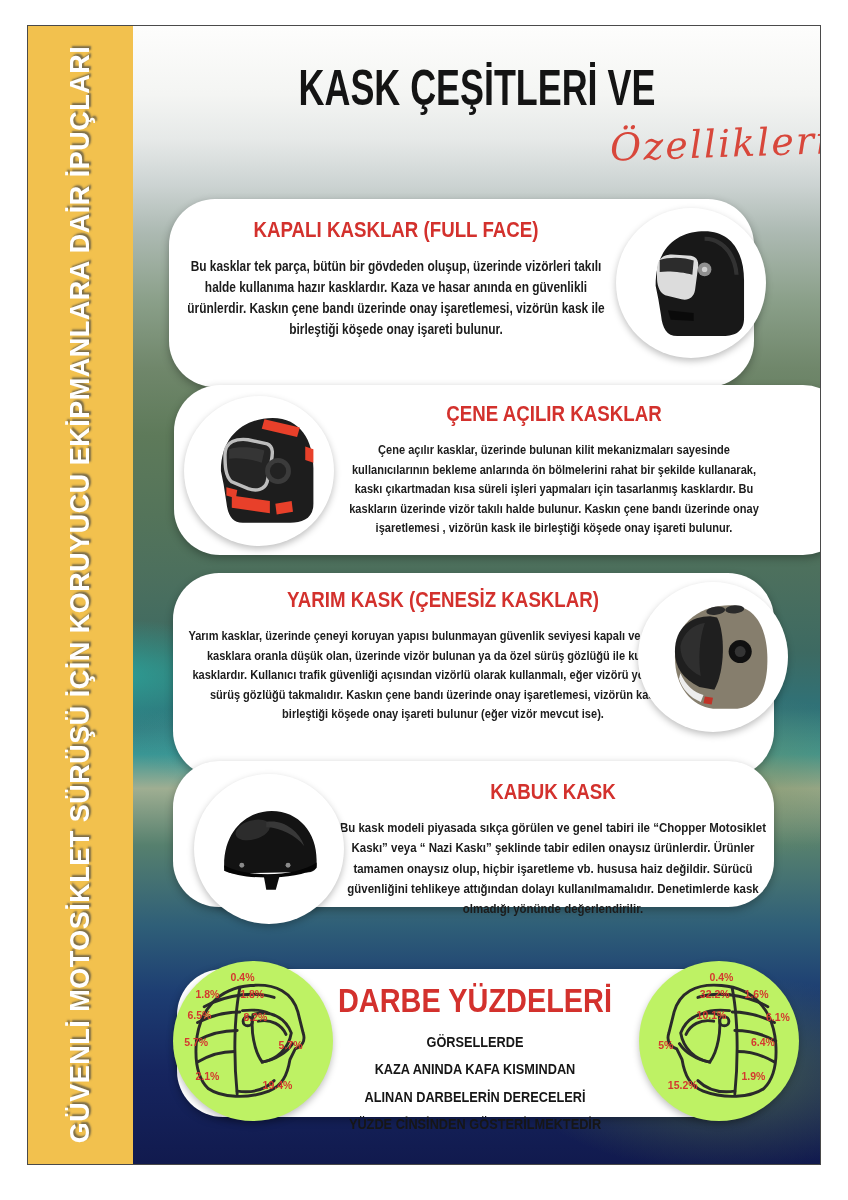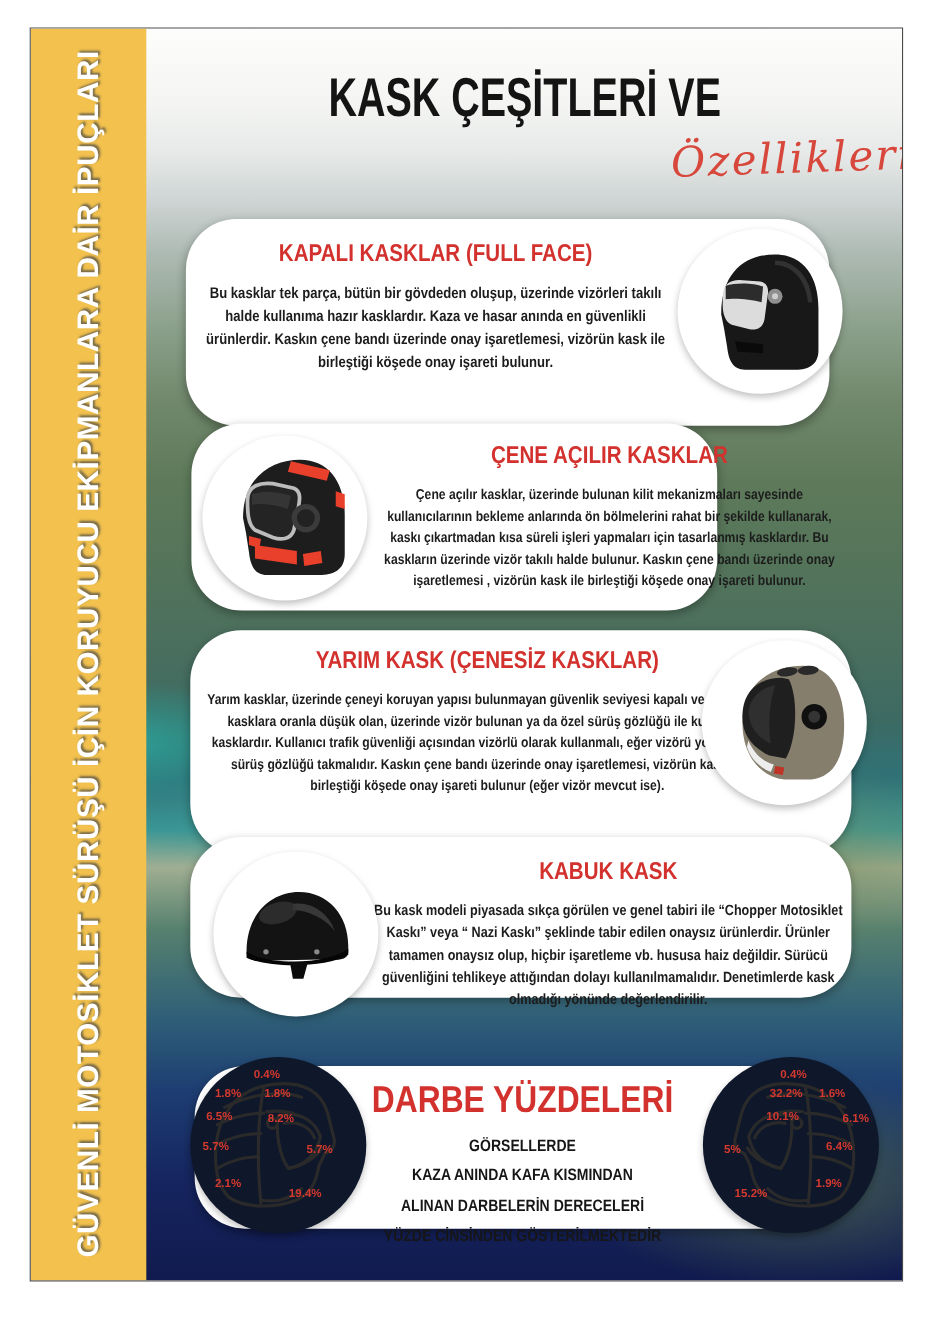--- a/index.html
+++ b/index.html
@@ -20,21 +20,21 @@
   .title-wrap{position:absolute;left:115px;top:33px;width:668px;text-align:center;}
   .title-main{margin:0;font-size:46px;font-weight:900;color:#141414;letter-spacing:0px;transform:scaleX(.78) scaleY(1.08);transform-origin:50% 0;}
   .title-script{position:absolute;left:467px;top:63px;font-size:38px;color:#d8473b;font-family:"DejaVu Serif",serif;font-style:italic;transform:rotate(-2deg);letter-spacing:2px;}
   .card{position:absolute;background:#fff;border-radius:46px;box-shadow:0 3px 9px rgba(0,0,0,.3);}
   .circle{position:absolute;width:150px;height:150px;border-radius:50%;background:#fff;box-shadow:0 3px 7px rgba(0,0,0,.25);display:flex;align-items:center;justify-content:center;overflow:hidden;}
   .card-text{position:absolute;transform:scaleX(.85);transform-origin:50% 0;text-align:center;}
   .sec-title{margin:0 0 13px 0;font-size:22px;font-weight:900;color:#d3312d;letter-spacing:0;}
   .sec-body{margin:0;font-weight:700;color:#1c1c1c;line-height:1.5;}
   .impact-title{margin:0 0 8px 0;font-size:34px;font-weight:900;color:#d3312d;}
   .impact-line{margin:0;font-size:15px;font-weight:800;color:#161616;line-height:1.82;}
-  .diagram-circle{position:absolute;width:160px;height:160px;border-radius:50%;background:#0f172a;box-shadow:0 3px 7px rgba(0,0,0,.25);}
+  .diagram-circle{position:absolute;width:160px;height:160px;border-radius:50%;background:#bef264;box-shadow:0 3px 7px rgba(0,0,0,.25);}
   .diagram-svg{position:absolute;left:14px;top:14px;width:132px;height:132px;}
   .impact-label{position:absolute;font-size:10.5px;font-weight:800;color:#d4392f;white-space:nowrap;}
   .helmet-svg{width:136px;height:136px;}
 </style>
 </head>
 <body>
 
 <div class="frame">
   <div class="photo"></div>
 
@@ -57,21 +57,21 @@
         <path d="M25,40 C25,32 30,29 36,29 L50,30 C55,31 56,35 55,40 L53,55 C52,61 48,63 43,62 L31,59 C26,57 25,50 25,46 Z" fill="#dcdcdc"></path>
         <path d="M27,33 C34,30.5 46,31 52,33.5 L51,44 C44,42 33,41 27,42 Z" fill="#2c2c2c"></path>
         <circle cx="60" cy="40" r="5" fill="#8f8f8f"></circle>
         <circle cx="60" cy="40" r="2" fill="#cfcfcf"></circle>
         <path d="M33,70 L52,72 L52,78 L35,77 Z" fill="#000" opacity=".55"></path>
         <path d="M60,16 C74,16 84,28 85,44 L82,44 C81,30 72,19 60,19 Z" fill="#3a3a3a" opacity=".8"></path>
       </svg>
     </div>
   </div>
 
-  <div class="card" style="left:146px;top:359px;width:478px;height:170px;">
+  <div class="card" style="left:146px;top:359px;width:675px;height:170px;">
     <div class="card-text" style="left:127px;top:16px;width:506px;">
       <h3 class="sec-title">ÇENE AÇILIR KASKLAR</h3>
       <p class="sec-body" style="font-size:13px;">Çene açılır kasklar, üzerinde bulunan kilit mekanizmaları sayesinde kullanıcılarının bekleme anlarında ön bölmelerini rahat bir şekilde kullanarak, kaskı çıkartmadan kısa süreli işleri yapmaları için tasarlanmış kasklardır. Bu kaskların üzerinde vizör takılı halde bulunur. Kaskın çene bandı üzerinde onay işaretlemesi , vizörün kask ile birleştiği köşede onay işareti bulunur.</p>
     </div>
     <div class="circle" style="left:10px;top:11px;">
       <svg class="helmet-svg" viewBox="0 0 100 100">
         <path d="M22,50 C22,22 42,11 60,11 C80,11 90,27 90,48 L90,74 C90,85 82,88 73,88 L38,88 C30,88 27,82 26,73 L24,60 Z" fill="#1d1d1d"></path>
         <path d="M54,12 L80,18 L78,25 L52,19 Z" fill="#e8402a"></path>
         <path d="M84,32 L90,34 L90,44 L84,42 Z" fill="#e8402a"></path>
         <path d="M25,38 C25,28 34,26 42,27 L56,30 C61,32 60,38 59,43 L56,58 C54,64 48,65 42,63 L30,58 C25,54 25,45 25,38 Z" fill="#242424" stroke="#bdbdbd" stroke-width="2.5"></path>

